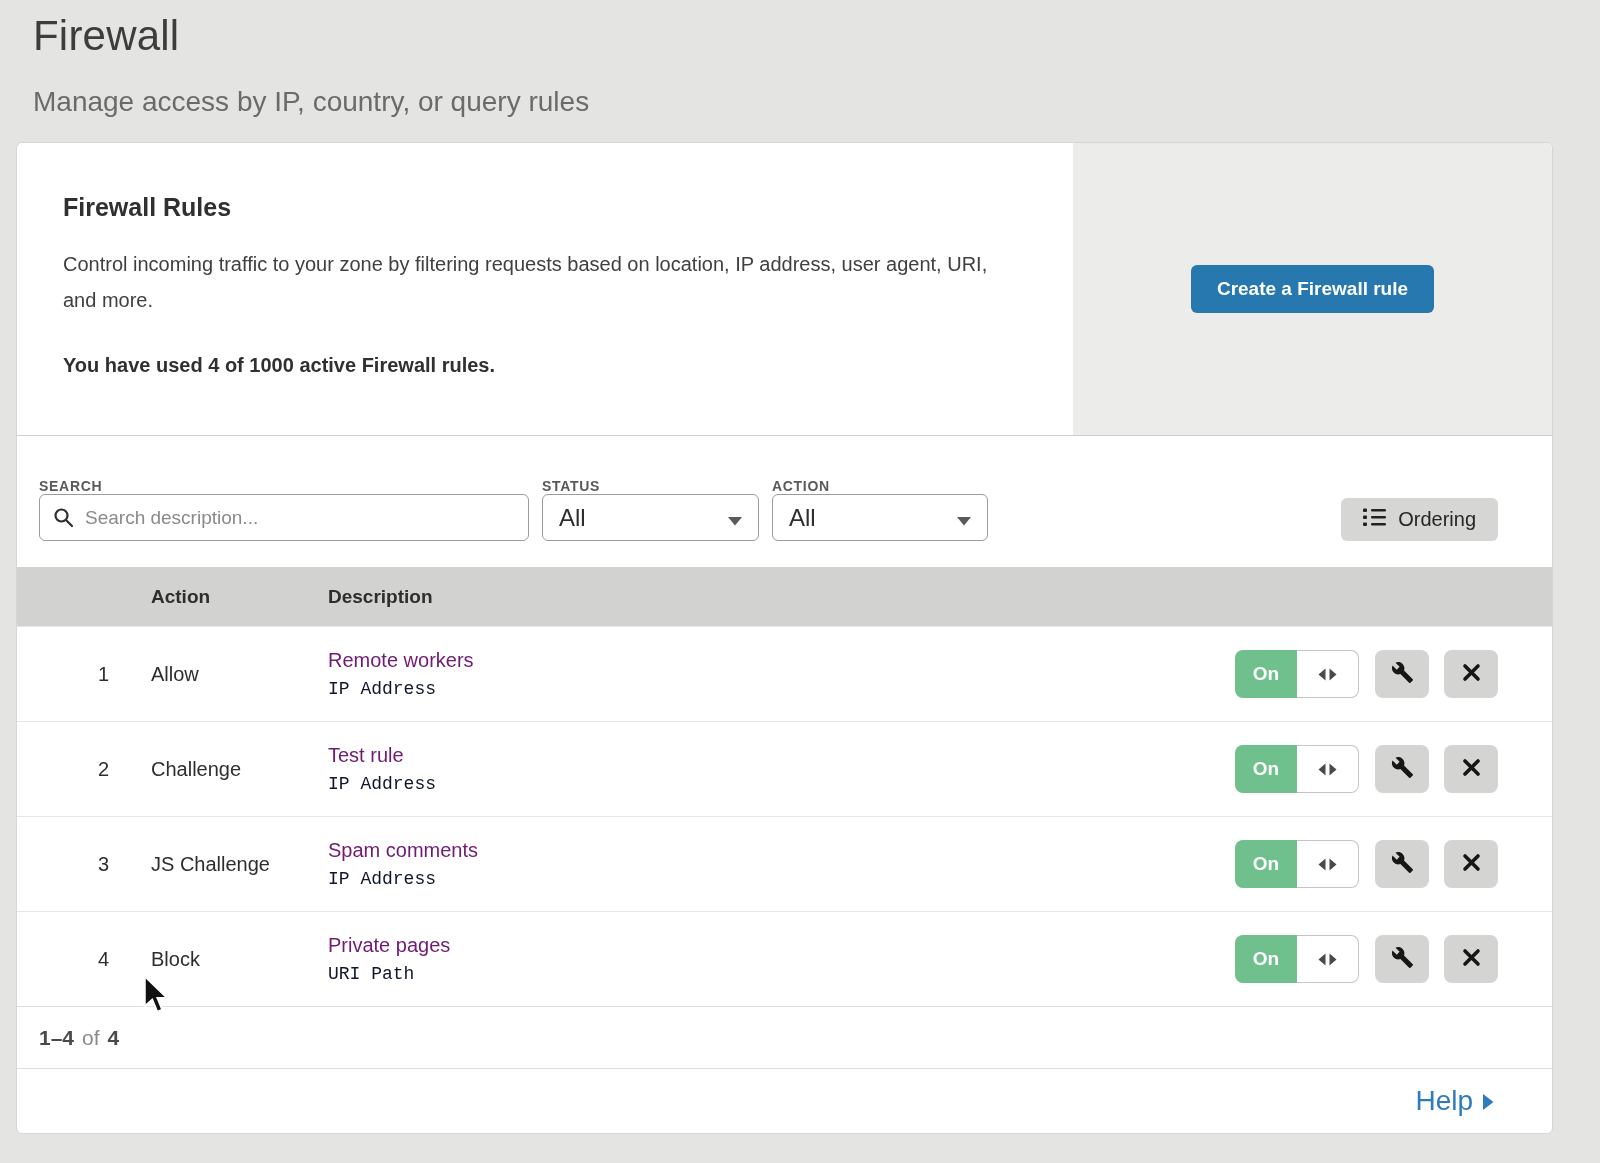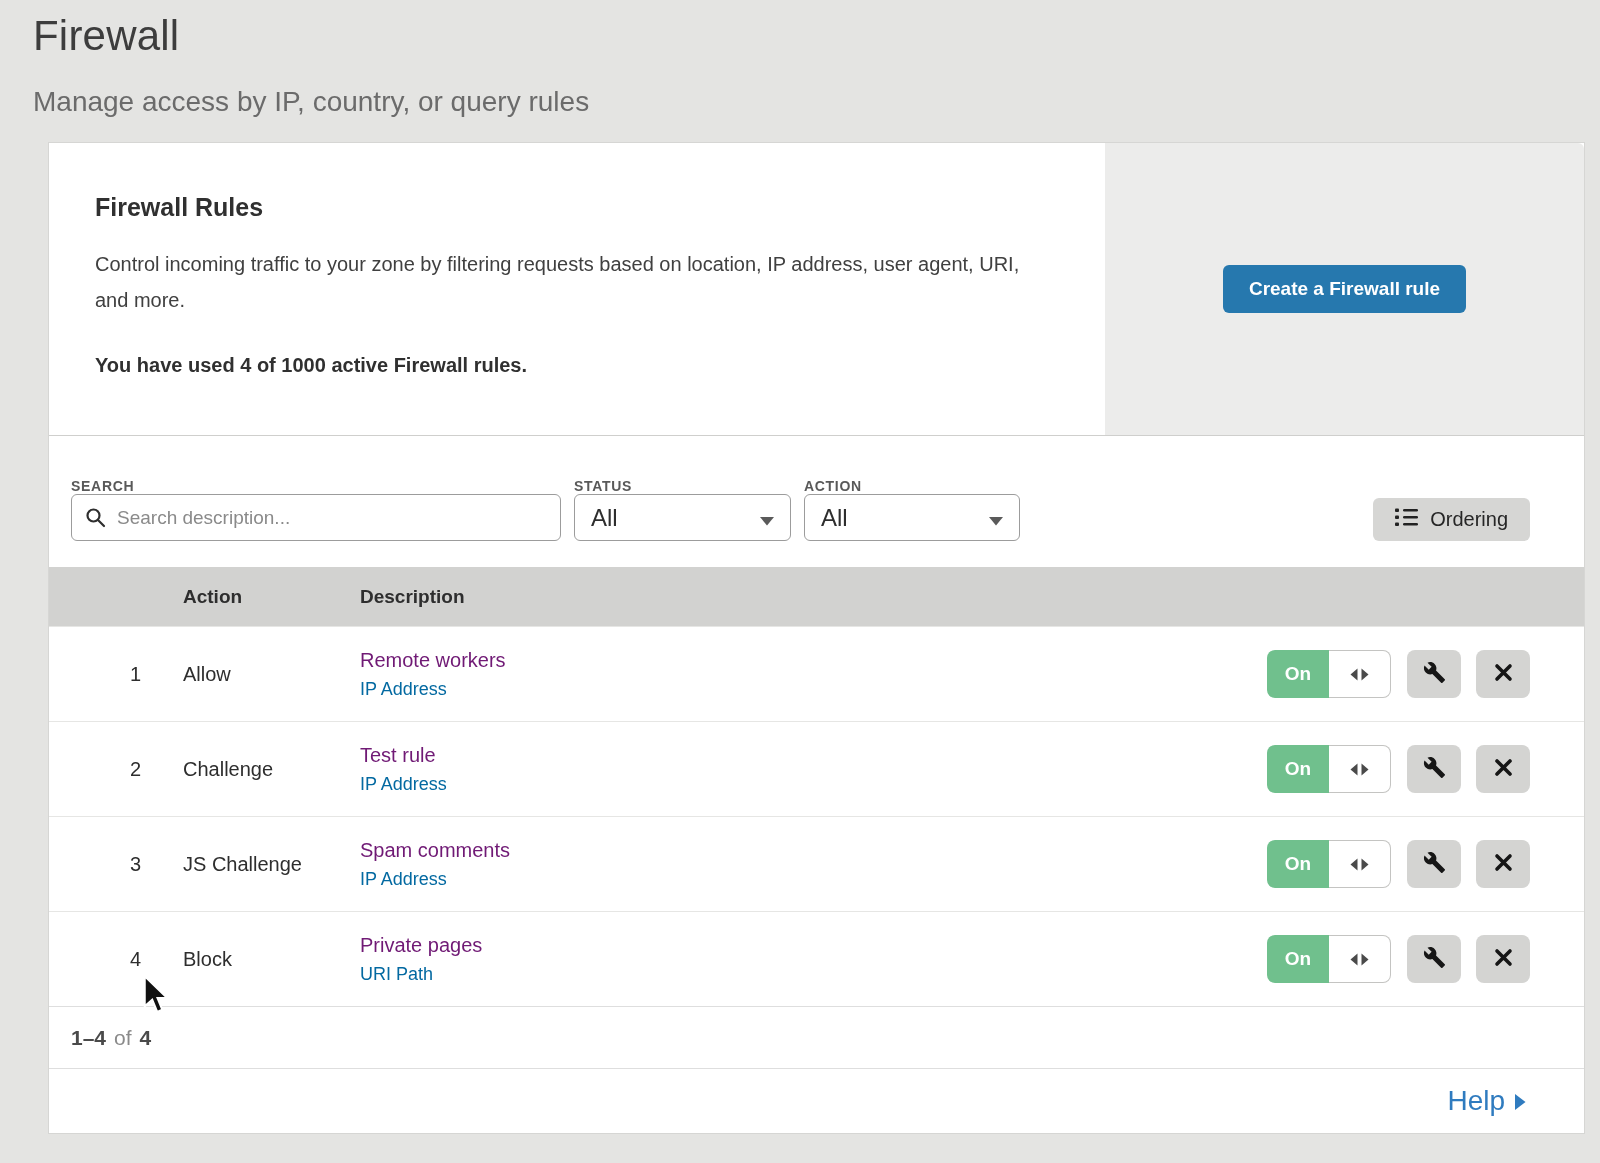--- a/index.html
+++ b/index.html
@@ -10,24 +10,24 @@
     overflow: hidden;
     position: relative;
   }
   
   .page-header { padding: 12px 0 0 33px; }
   .page-title { font-size: 42px; font-weight: 500; color: #3d3d3d; letter-spacing: 0.2px; }
   .page-subtitle { font-size: 28px; font-weight: 400; color: #6b6b6b; margin-top: 26px; }
 
   
   .container {
-    position: absolute; left: 48px; top: 142px; width: 1537px;
+    position: absolute; left: 16px; top: 142px; width: 1537px;
     background: #ffffff;
     border: 1px solid #d6d6d4;
-    border-radius: 0;
+    border-radius: 6px;
   }
   
   .top-card { display: flex; height: 293px; border-bottom: 1px solid #cfcfcd; }
   .top-card-main { width: 1056px; background: #fff; padding: 50px 80px 0 46px; border-radius: 6px 0 0 0; }
   .card-heading { font-size: 25px; font-weight: 700; color: #303030; }
   .card-description { font-size: 20px; color: #404040; line-height: 36px; margin-top: 24px; max-width: 950px; }
   .card-usage { font-size: 20px; font-weight: 700; color: #303030; margin-top: 36px; }
   .top-card-side {
     flex: 1; background: #ececeb; border-radius: 0 6px 0 0;
     display: flex; align-items: center; justify-content: center;
@@ -73,21 +73,21 @@
     font-size: 19px; font-weight: 700; color: #2e2e2e;
   }
   .col-num { width: 134px; text-align: right; padding-right: 42px; }
   .col-action { width: 177px; }
   .col-desc { flex: 1; }
   .rule-row { display: flex; align-items: center; height: 95px; border-top: 1px solid #e6e6e4; }
   .rule-row:first-child { border-top: none; }
   .row-num { font-size: 20px; color: #2e2e2e; }
   .row-action { font-size: 20px; color: #2e2e2e; }
   .row-title { font-size: 20px; color: #701a75; }
-  .row-subtitle { font-size: 18px; color: #0369a1; margin-top: 7px; }
+  .row-subtitle { font-size: 18px; color: #0f172a; margin-top: 7px; font-family: Liberation Mono, monospace; }
   .row-controls { display: flex; align-items: center; padding-right: 54px; }
 
   .toggle { display: flex; width: 124px; height: 48px; cursor: pointer; }
   .toggle-on {
     width: 62px; background: #70c08d; color: #fff; font-size: 19px;
     border-radius: 8px 0 0 8px; display: flex; align-items: center; justify-content: center; font-weight: bold;
   }
   .toggle-arrows {
     flex: 1; background: #fff; border: 1px solid #c4c4c2; border-left: none;
     border-radius: 0 8px 8px 0; display: flex; align-items: center; justify-content: center;

